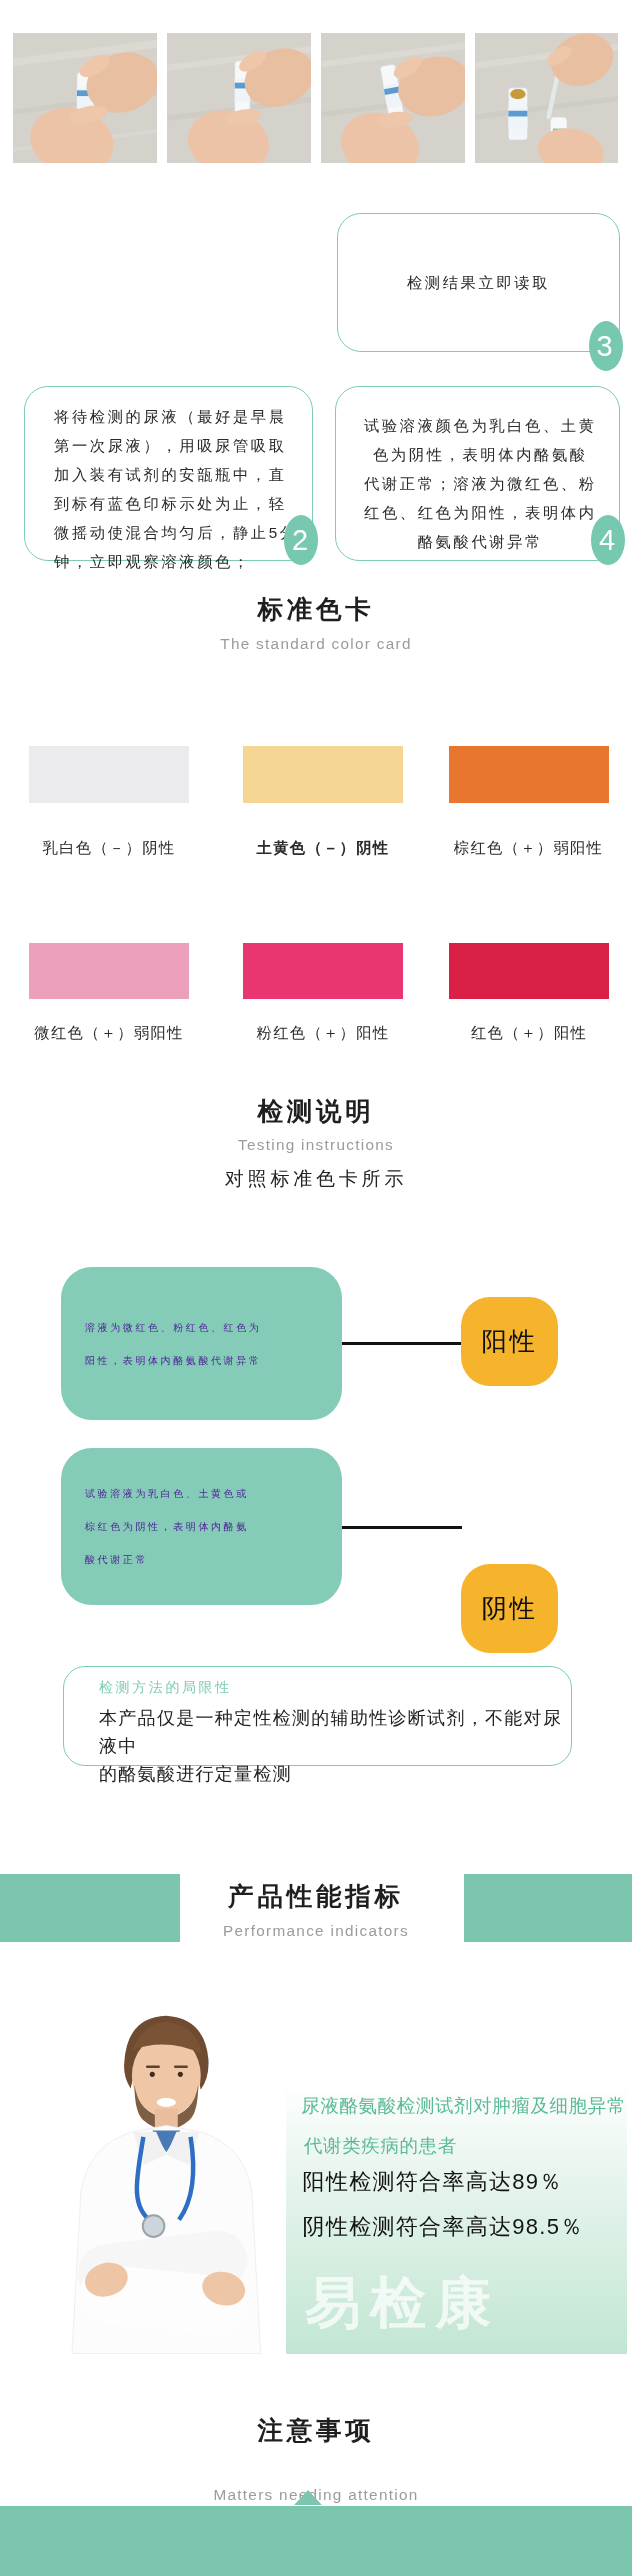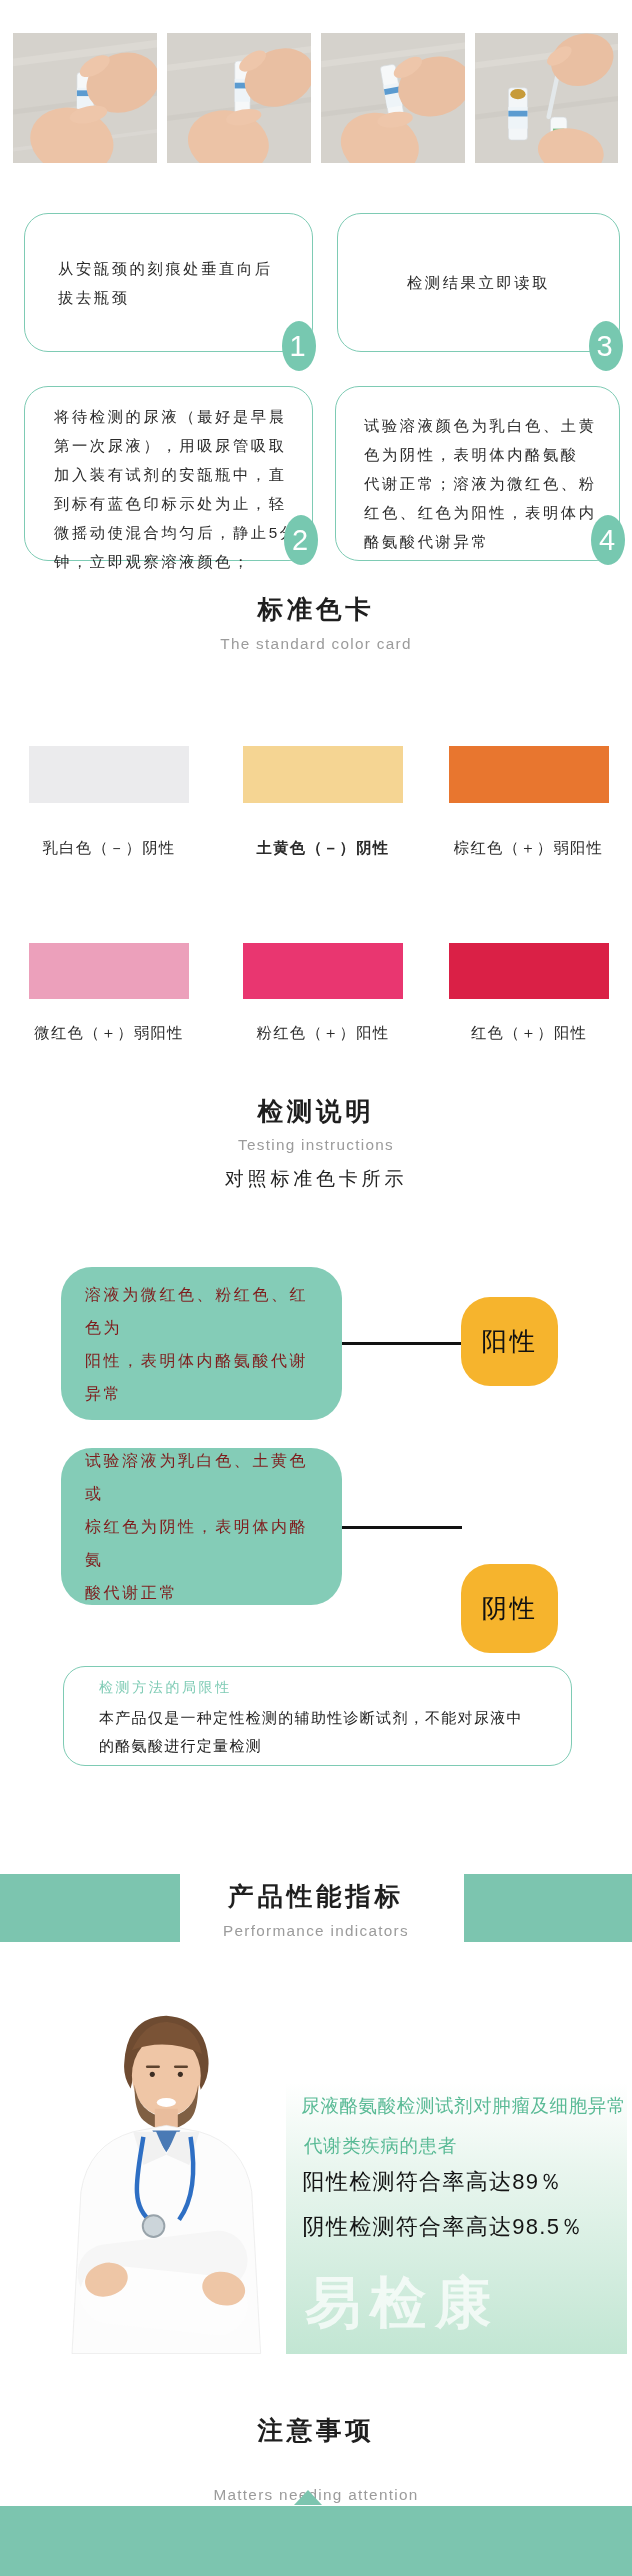--- a/index.html
+++ b/index.html
@@ -20,55 +20,55 @@
     font-size:15.3px;letter-spacing:2.6px;line-height:29px;color:#2a2a2a;
   }
   .stepbox .txt{white-space:pre-line;}
   .box1{left:24px;top:213px;width:287px;height:137px;}
   .box3{left:337px;top:213px;width:281px;height:137px;}
   .box2{left:24px;top:386px;width:287px;height:173px;}
   .box4{left:335px;top:386px;width:283px;height:173px;}
   .box1 .txt{position:absolute;left:33px;top:40px;}
   .box3 .txt{position:absolute;left:0;right:0;top:54px;text-align:center;}
   .box2 .txt{position:absolute;left:29px;top:15.3px;}
-  .box4 .txt{position:absolute;left:28px;top:24px;}
+  .box4 .txt{position:absolute;left:28px;top:24px;text-align:center;}
   .stepnum{
     position:absolute;width:34px;height:50px;border-radius:50%;
     background:#77c8b0;color:#ffffff;font-size:29px;font-weight:300;
     display:flex;align-items:center;justify-content:center;
   }
   .row1 .stepnum{right:-3.8px;bottom:-20.4px;}
   .row2 .stepnum{right:-6.4px;bottom:-5.1px;}
 
   
   .sec-title{left:0;width:632px;text-align:center;font-size:25.5px;letter-spacing:3.8px;font-weight:600;color:#1f1f1f;}
   .sec-sub{left:0;width:632px;text-align:center;font-size:15.3px;letter-spacing:1.3px;color:#9b9b9b;font-weight:300;}
 
   
   .swatch{height:57px;}
   .swlabel{font-size:15.3px;letter-spacing:1.3px;color:#2a2a2a;text-align:center;}
 
   
   .resultbox{
-    background:#84ccb7;border-radius:31px;color:#7f1d1d;
-    font-size:16px;letter-spacing:2.6px;line-height:33px;
+    background:#84ccb7;border-radius:31px;color:#4c1d95;
+    font-size:10px;letter-spacing:2.6px;line-height:33px;
     display:flex;align-items:center;
   }
   .resultbox .txt{padding:0 18px 0 24px;white-space:pre-line;}
   .connector{height:2.6px;background:#111111;}
   .resbadge{
     background:#f6b42d;border-radius:29px;width:97px;height:89px;
     display:flex;align-items:center;justify-content:center;
     font-size:25.5px;letter-spacing:2.6px;color:#111;font-weight:500;
   }
 
   
   .notebox{left:63px;top:1666px;width:507px;height:98px;border:1.9px solid #7ecbb4;border-radius:22px;}
   .notetitle{position:absolute;left:35px;top:11.5px;font-size:14px;letter-spacing:2.6px;color:#7ecbb4;}
-  .notebody{position:absolute;left:35px;top:37px;font-size:15px;letter-spacing:1.3px;line-height:28px;color:#222;white-space:pre-line;}
+  .notebody{position:absolute;left:35px;top:37px;font-size:18px;letter-spacing:1.3px;line-height:28px;color:#222;white-space:pre-line;}
 
   
   .teal-bar{background:#7cc5af;top:1874px;height:68px;}
   .bar-left{left:0;width:180px;}
   .bar-right{left:464px;width:168px;}
 
   .doc-panel{
     left:286px;top:2083px;width:341px;height:271px;
     background:linear-gradient(180deg,#ffffff 0%,#eaf6ef 30%,#c2e6d3 100%);
   }
@@ -151,25 +151,20 @@
         <rect x="121" y="40" width="7" height="96" rx="3.5" fill="#e3e8ea" transform="rotate(12 124 88)"></rect>
         <ellipse cx="168" cy="42" rx="50" ry="40" fill="#e9bfa2" transform="rotate(-20 168 42)"></ellipse>
         <ellipse cx="132" cy="36" rx="22" ry="11" fill="#eec6aa" transform="rotate(-34 132 36)"></ellipse>
         <rect x="118" y="132" width="26" height="52" rx="6" fill="#f6f8f9" stroke="#d4dadd"></rect>
         <rect x="122" y="150" width="18" height="22" fill="#7fc08a"></rect>
         <ellipse cx="150" cy="186" rx="52" ry="36" fill="#ecc3a6" transform="rotate(10 150 186)"></ellipse>
       </svg>
     </div>
   </div>
 
-  <div class="abs stepbox box1 row1">
-    <div class="txt">从安瓿颈的刻痕处垂直向后
-拔去瓶颈</div>
-    <div class="stepnum">1</div>
-  </div>
   <div class="abs stepbox box3 row1">
     <div class="txt">检测结果立即读取</div>
     <div class="stepnum">3</div>
   </div>
   <div class="abs stepbox box2 row2">
     <div class="txt">将待检测的尿液（最好是早晨
 第一次尿液），用吸尿管吸取
 加入装有试剂的安瓿瓶中，直
 到标有蓝色印标示处为止，轻
 微摇动使混合均匀后，静止5分

